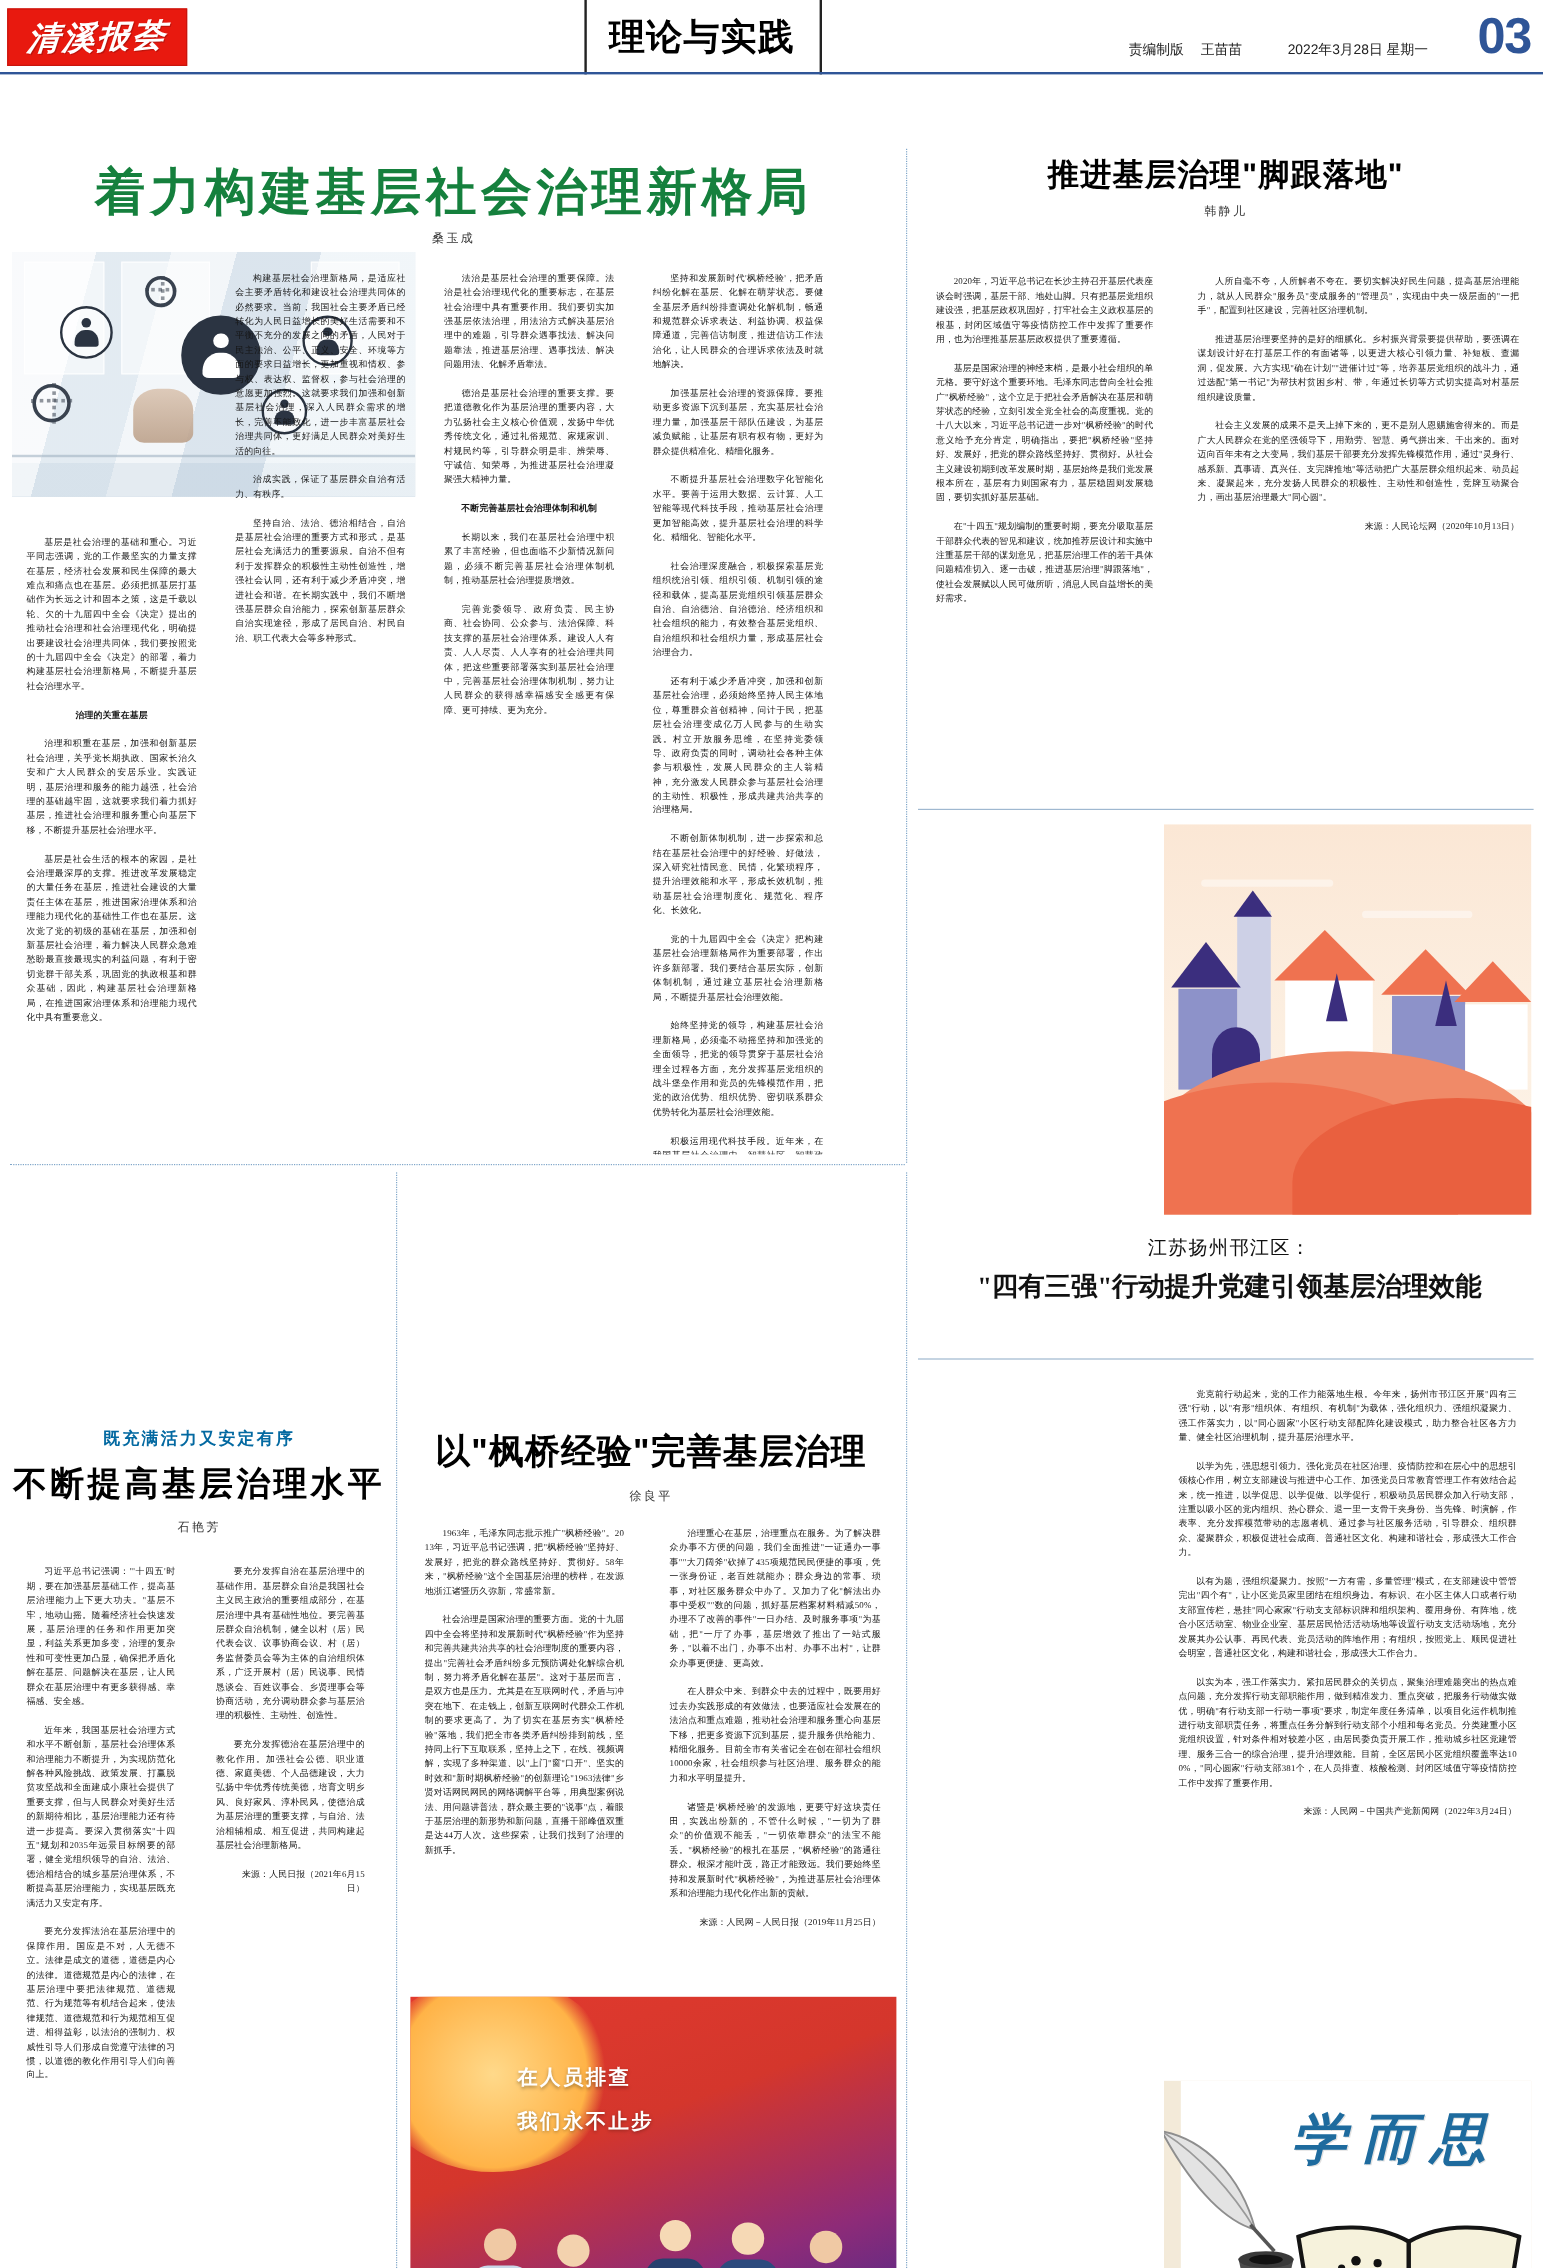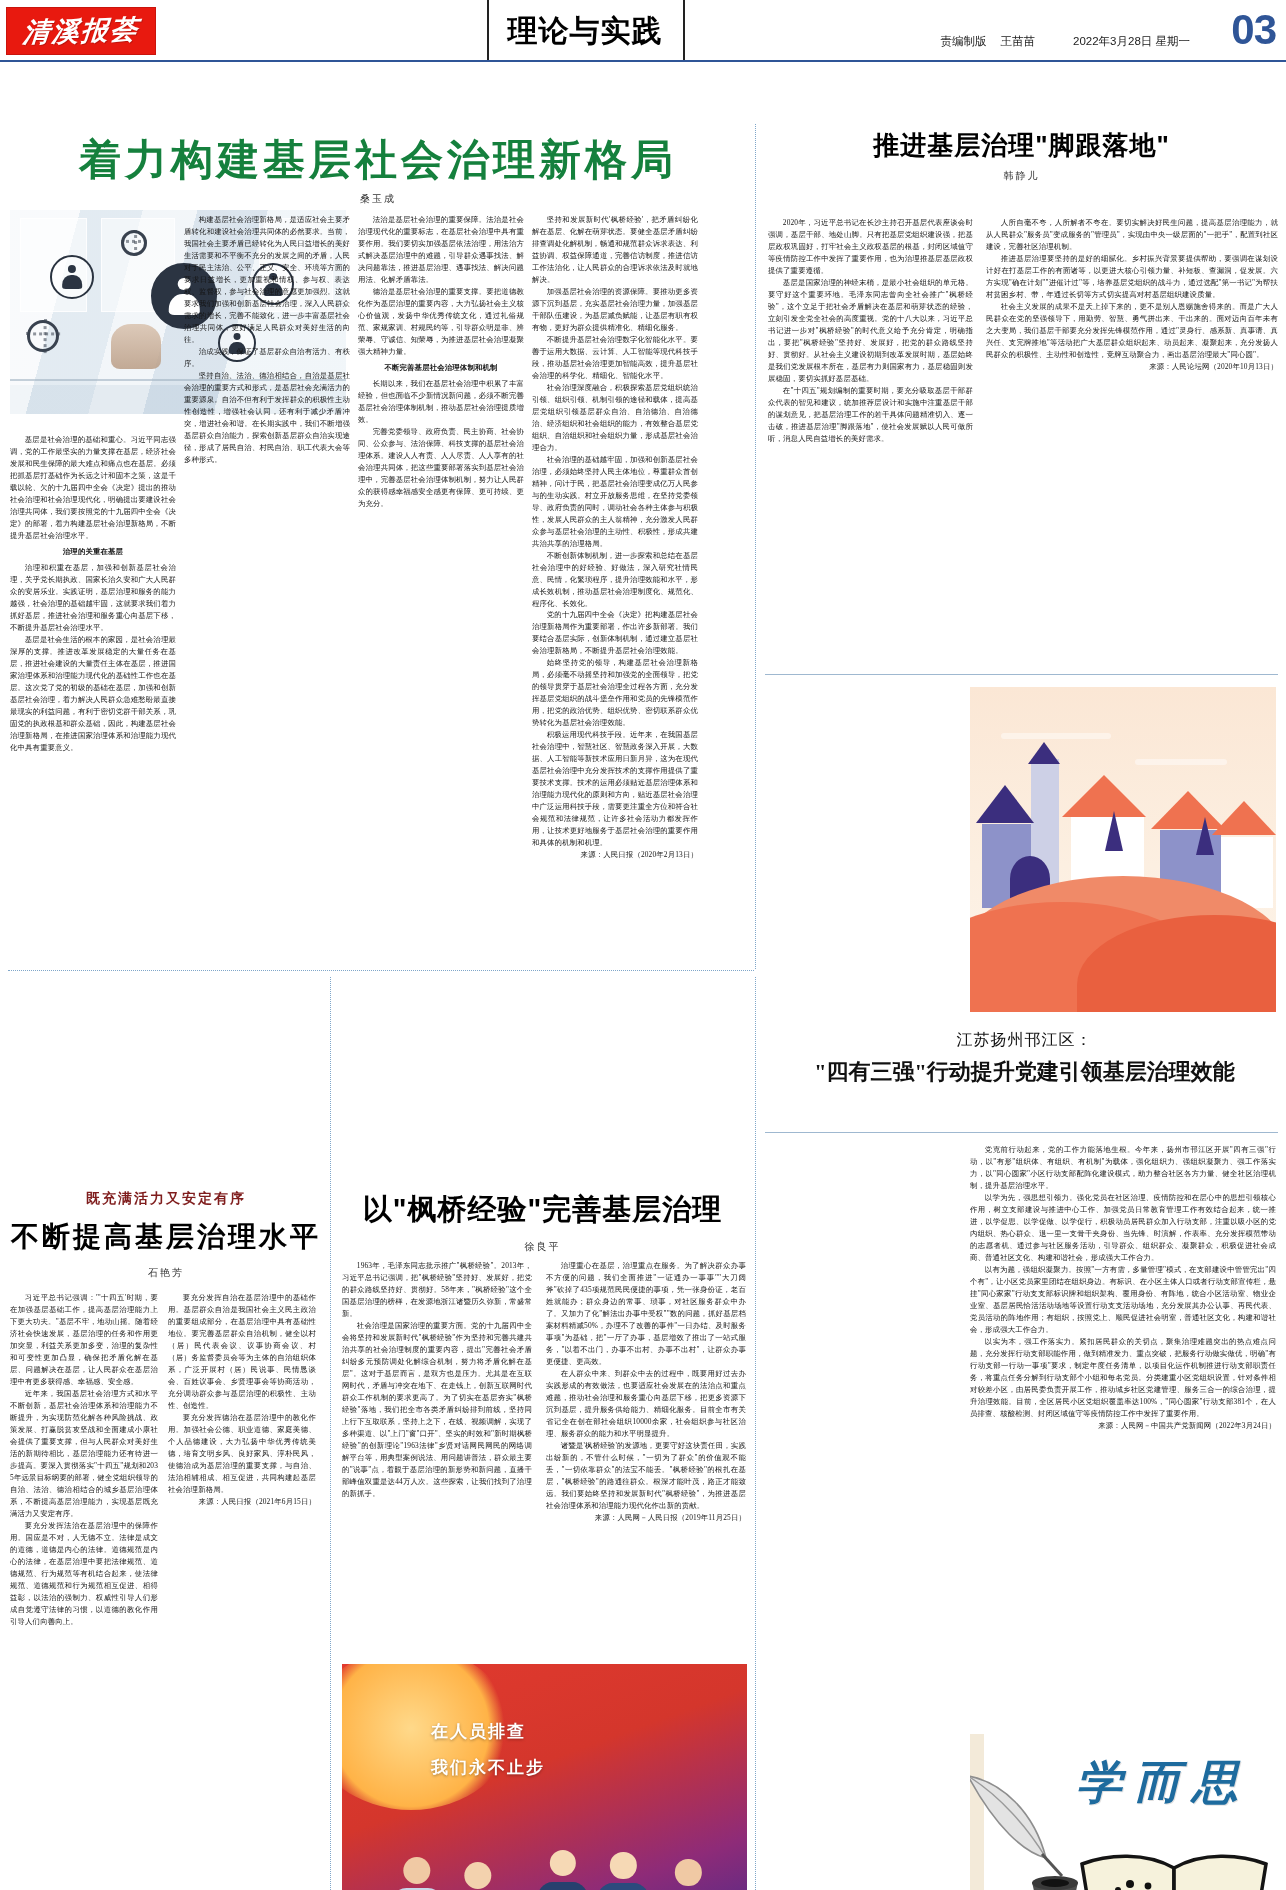--- a/index.html
+++ b/index.html
@@ -122,21 +122,21 @@
     font-size:29px;
     letter-spacing:1px;
     color:#000;
   }
   .kicker {
     text-align:center;
     font-family:"Liberation Serif",serif;
     font-size:14px;
     font-weight:bold;
     letter-spacing:2px;
-    color:#7f1d1d;
+    color:#0369a1;
   }
   .byline {
     text-align:center;
     font-size:10px;
     letter-spacing:2px;
     color:#333;
     font-family:"Liberation Serif",serif;
   }
 
   
@@ -145,21 +145,21 @@
     font-family:"Liberation Serif","DejaVu Serif",serif;
     font-size:7.4px;
     line-height:1.62;
     color:#151515;
     text-align:justify;
     text-justify:inter-character;
     word-break:break-all;
     letter-spacing:0.15px;
     overflow:hidden;
   }
-  .col p { margin:0; text-indent:2em; }
+  .col p { margin:12px; text-indent:2em; }
   .col p.noind { text-indent:0; }
   .src {
     text-align:right;
     font-size:7.4px;
     margin-top:2px;
   }
 
   
   .photo {
     position:absolute;
@@ -367,21 +367,21 @@
     <p>德治是基层社会治理的重要支撑。要把道德教化作为基层治理的重要内容，大力弘扬社会主义核心价值观，发扬中华优秀传统文化，通过礼俗规范、家规家训、村规民约等，引导群众明是非、辨荣辱、守诚信、知荣辱，为推进基层社会治理凝聚强大精神力量。</p>
     <p class="noind" style="text-align:center;font-weight:bold;margin:4px 0;">不断完善基层社会治理体制和机制</p>
     <p>长期以来，我们在基层社会治理中积累了丰富经验，但也面临不少新情况新问题，必须不断完善基层社会治理体制机制，推动基层社会治理提质增效。</p>
     <p>完善党委领导、政府负责、民主协商、社会协同、公众参与、法治保障、科技支撑的基层社会治理体系。建设人人有责、人人尽责、人人享有的社会治理共同体，把这些重要部署落实到基层社会治理中，完善基层社会治理体制机制，努力让人民群众的获得感幸福感安全感更有保障、更可持续、更为充分。</p>
   </div>
   <div class="col" style="left:532px; top:152px; width:166px; height:748px;">
     <p>坚持和发展新时代'枫桥经验'，把矛盾纠纷化解在基层、化解在萌芽状态。要健全基层矛盾纠纷排查调处化解机制，畅通和规范群众诉求表达、利益协调、权益保障通道，完善信访制度，推进信访工作法治化，让人民群众的合理诉求依法及时就地解决。</p>
     <p>加强基层社会治理的资源保障。要推动更多资源下沉到基层，充实基层社会治理力量，加强基层干部队伍建设，为基层减负赋能，让基层有职有权有物，更好为群众提供精准化、精细化服务。</p>
     <p>不断提升基层社会治理数字化智能化水平。要善于运用大数据、云计算、人工智能等现代科技手段，推动基层社会治理更加智能高效，提升基层社会治理的科学化、精细化、智能化水平。</p>
     <p>社会治理深度融合，积极探索基层党组织统治引领、组织引领、机制引领的途径和载体，提高基层党组织引领基层群众自治、自治德治、自治德治、经济组织和社会组织的能力，有效整合基层党组织、自治组织和社会组织力量，形成基层社会治理合力。</p>
-    <p>社会治理的基础越牢固，加强和创新基层社会治理，必须始终坚持人民主体地位，尊重群众首创精神，问计于民，把基层社会治理变成亿万人民参与的生动实践。村立开放服务思维，在坚持党委领导、政府负责的同时，调动社会各种主体参与积极性，发展人民群众的主人翁精神，充分激发人民群众参与基层社会治理的主动性、积极性，形成共建共治共享的治理格局。</p>
+    <p>还有利于减少矛盾冲突，加强和创新基层社会治理，必须始终坚持人民主体地位，尊重群众首创精神，问计于民，把基层社会治理变成亿万人民参与的生动实践。村立开放服务思维，在坚持党委领导、政府负责的同时，调动社会各种主体参与积极性，发展人民群众的主人翁精神，充分激发人民群众参与基层社会治理的主动性、积极性，形成共建共治共享的治理格局。</p>
     <p>不断创新体制机制，进一步探索和总结在基层社会治理中的好经验、好做法，深入研究社情民意、民情，化繁琐程序，提升治理效能和水平，形成长效机制，推动基层社会治理制度化、规范化、程序化、长效化。</p>
     <p>党的十九届四中全会《决定》把构建基层社会治理新格局作为重要部署，作出许多新部署。我们要结合基层实际，创新体制机制，通过建立基层社会治理新格局，不断提升基层社会治理效能。</p>
     <p>始终坚持党的领导，构建基层社会治理新格局，必须毫不动摇坚持和加强党的全面领导，把党的领导贯穿于基层社会治理全过程各方面，充分发挥基层党组织的战斗堡垒作用和党员的先锋模范作用，把党的政治优势、组织优势、密切联系群众优势转化为基层社会治理效能。</p>
     <p>积极运用现代科技手段。近年来，在我国基层社会治理中，智慧社区、智慧政务深入开展，大数据、人工智能等新技术应用日新月异，这为在现代基层社会治理中充分发挥技术的支撑作用提供了重要技术支撑。技术的运用必须贴近基层治理体系和治理能力现代化的原则和方向，贴近基层社会治理中广泛运用科技手段，需要更注重全方位和符合社会规范和法律规范，让许多社会活动力都发挥作用，让技术更好地服务于基层社会治理的重要作用和具体的机制和机理。</p>
     <p class="src">来源：人民日报（2020年2月13日）</p>
   </div>
 
   <div style="position:absolute; left:765px; top:68px; width:513px;">
     <div class="h-main-sm">推进基层治理"脚跟落地"</div>
     <div class="byline" style="margin-top:8px;">韩静儿</div>

